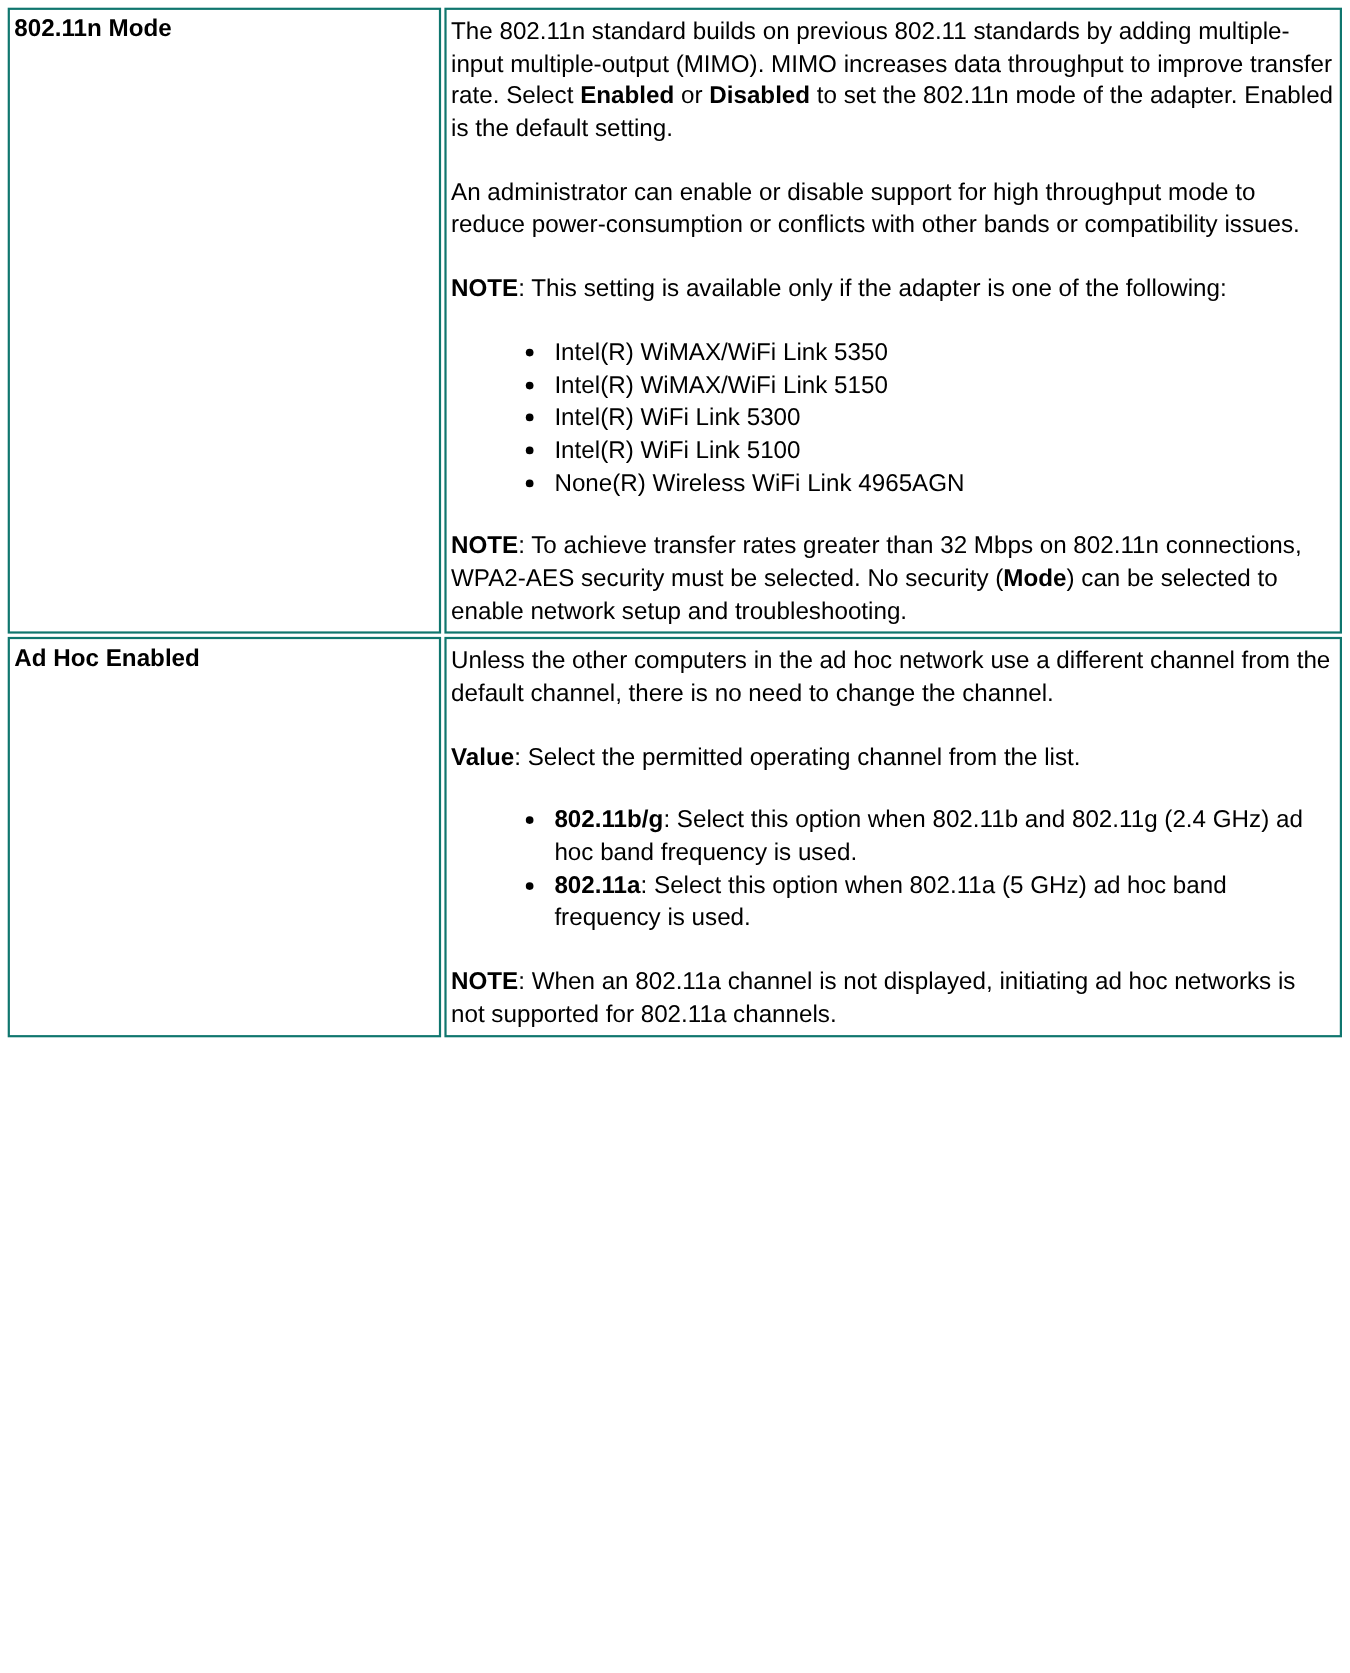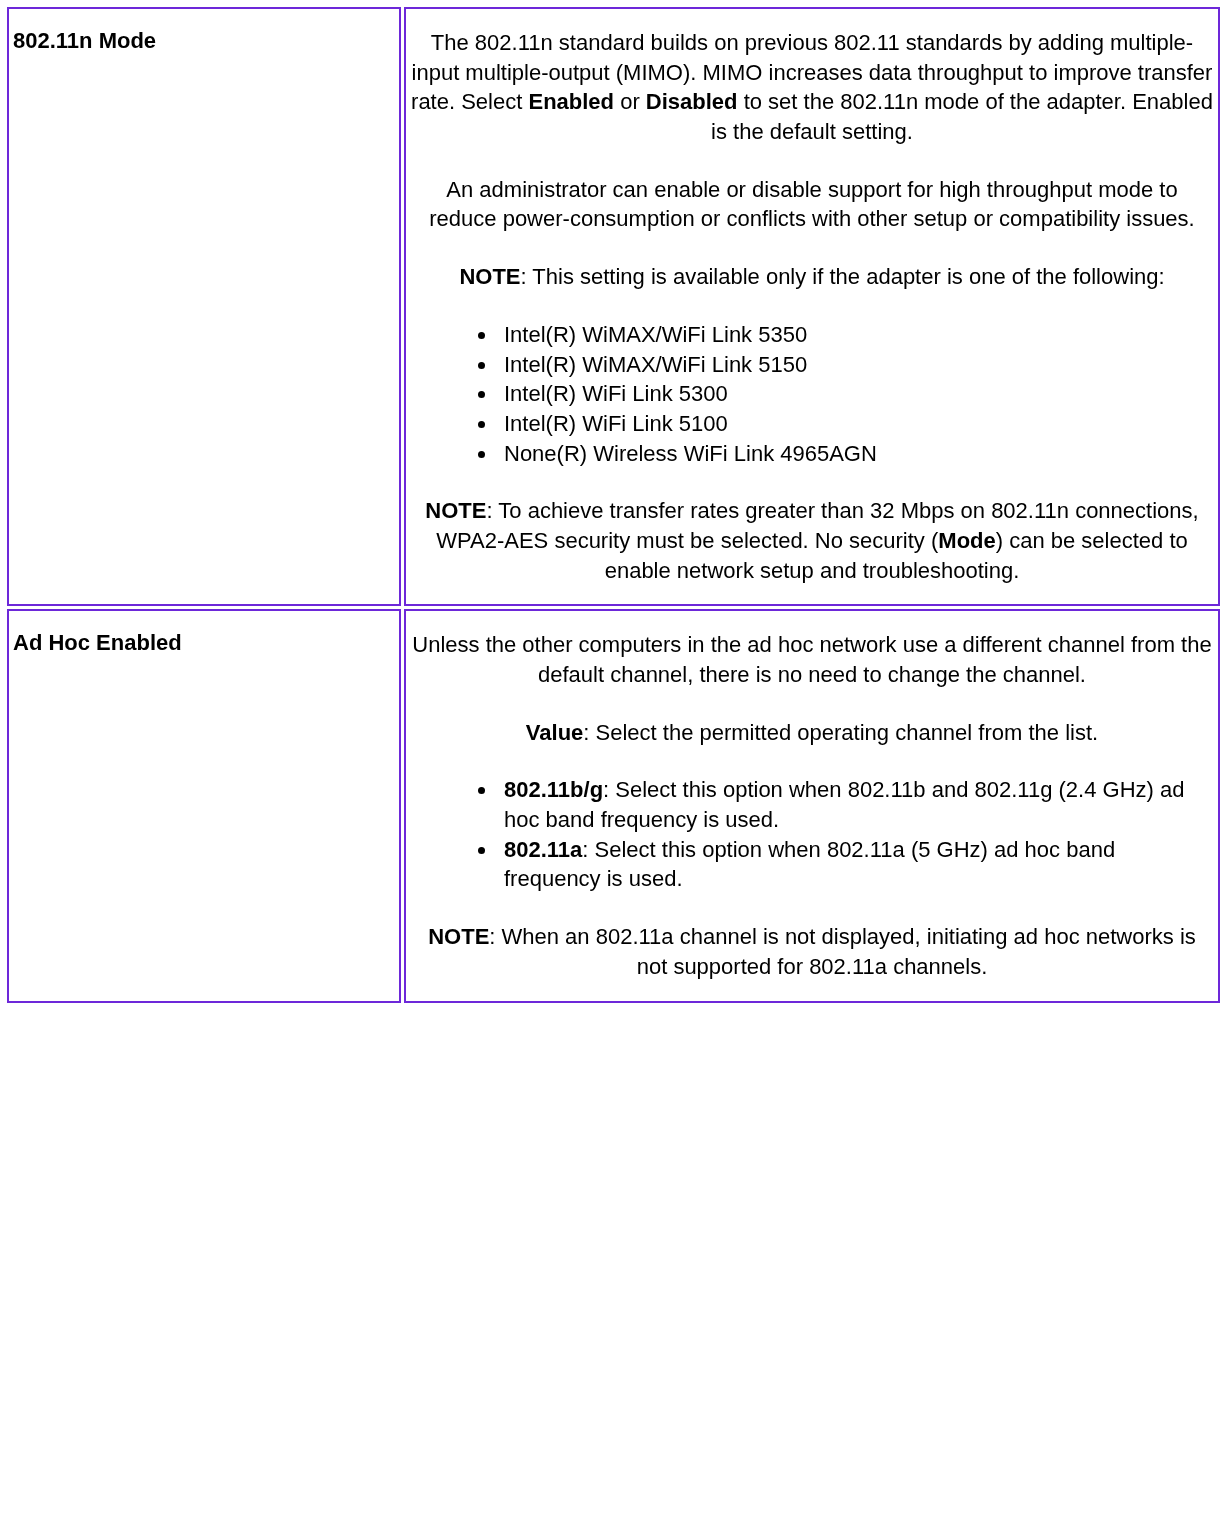--- a/index.html
+++ b/index.html
@@ -10,32 +10,31 @@
       background: #fff;
       color: #000;
     }
     table.settings {
       border-collapse: separate;
       border-spacing: 3px;
       width: 1219px;
       table-layout: fixed;
     }
     td {
-      border: 2px solid #6d28d9;
-      padding: 19px 4px;
+      border: 2px solid #0f766e;
+      padding: 4px 4px;
       vertical-align: top;
     }
     td.label {
       width: 382px;
       font-weight: bold;
     }
     td.desc p {
       margin: 0 0 28px 0;
       line-height: 1.35;
-      text-align: center;
     }
     td.desc p.last { margin-bottom: 0; }
     td.desc ul {
       margin: 0 0 28px 40px;
       padding: 0 0 0 28px;
     }
     td.desc ul li {
       line-height: 1.35;
       padding-left: 6px;
       margin-left: 20px;
@@ -44,21 +43,21 @@
   </style>
 </head>
 <body>
 
 <table class="settings">
   <tbody>
       <tr>
     <td class="label">802.11n Mode</td>
     <td class="desc">
       <p><span>The 802.11n standard builds on previous 802.11 standards by adding multiple-input multiple-output (MIMO). MIMO increases data throughput to improve transfer rate. Select </span><span class="b">Enabled</span><span> or </span><span class="b">Disabled</span><span> to set the 802.11n mode of the adapter. Enabled is the default setting.</span></p>
-      <p>An administrator can enable or disable support for high throughput mode to reduce power-consumption or conflicts with other setup or compatibility issues.</p>
+      <p>An administrator can enable or disable support for high throughput mode to reduce power-consumption or conflicts with other bands or compatibility issues.</p>
       <p><span class="b">NOTE</span><span>: This setting is available only if the adapter is one of the following:</span></p>
       <ul>
         <li>Intel(R) WiMAX/WiFi Link 5350</li>
         <li>Intel(R) WiMAX/WiFi Link 5150</li>
         <li>Intel(R) WiFi Link 5300</li>
         <li>Intel(R) WiFi Link 5100</li>
         <li>None(R) Wireless WiFi Link 4965AGN</li>
       </ul>
       <p class="last"><span class="b">NOTE</span><span>: To achieve transfer rates greater than 32 Mbps on 802.11n connections, WPA2-AES security must be selected. No security (</span><span class="b">Mode</span><span>) can be selected to enable network setup and troubleshooting.</span></p>
     </td>

